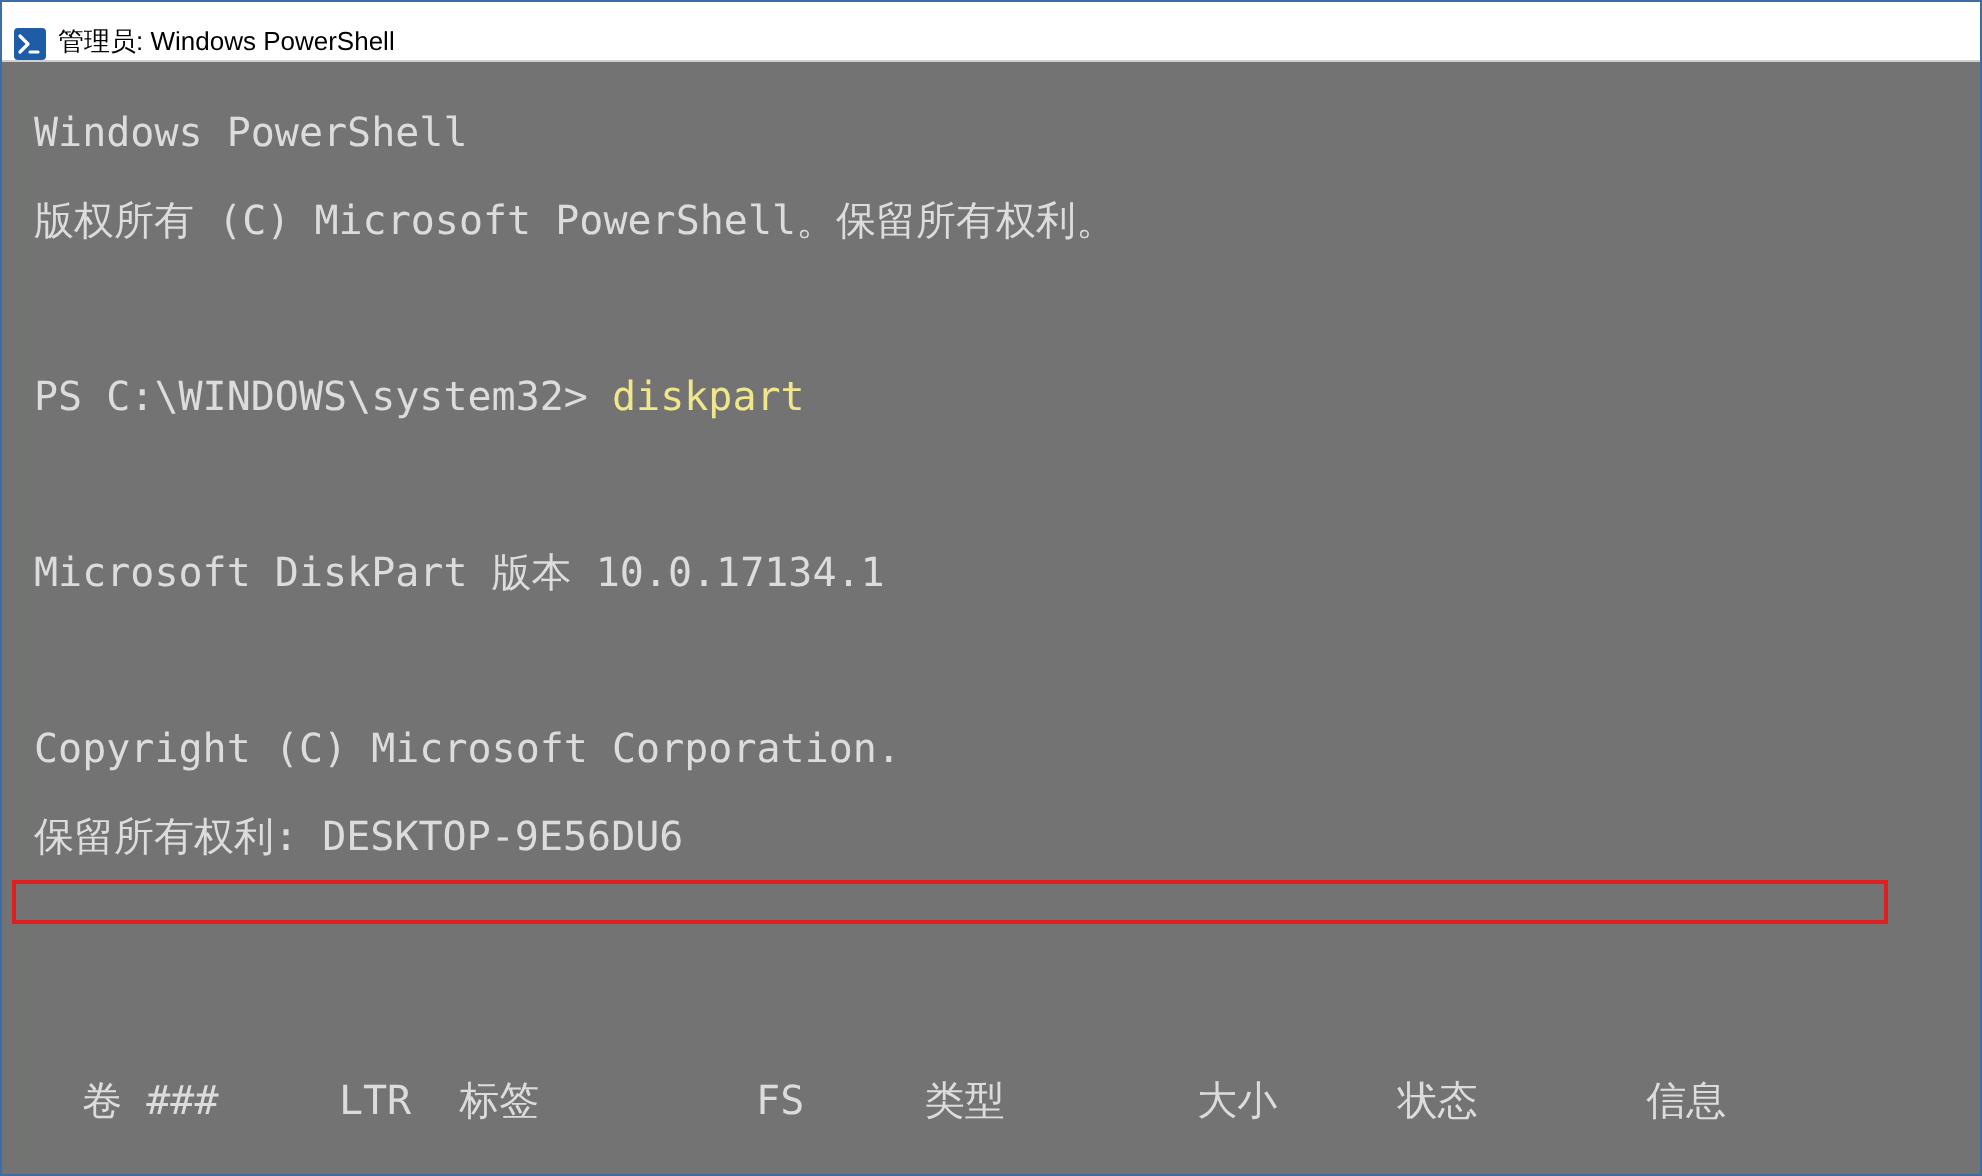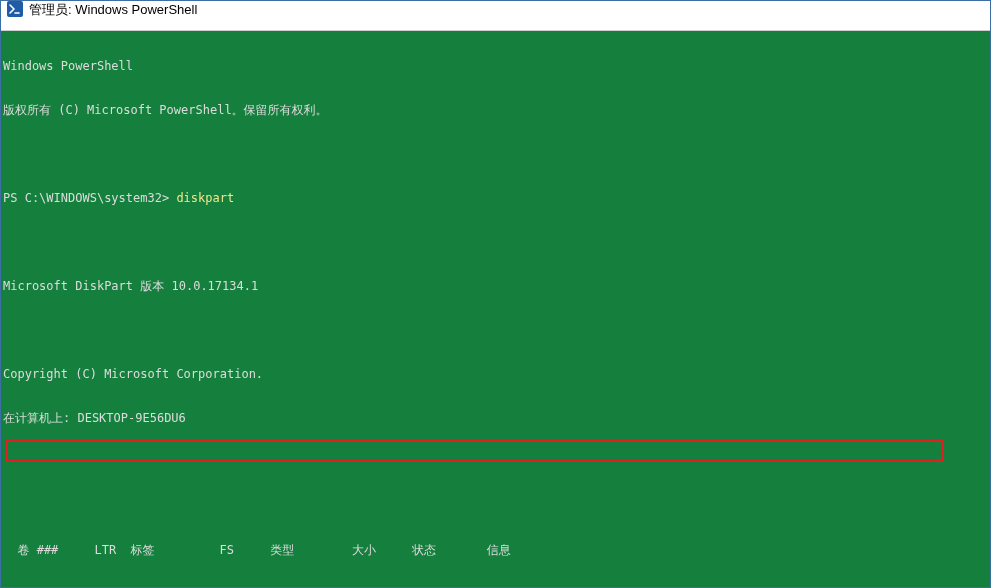--- a/index.html
+++ b/index.html
@@ -13,43 +13,43 @@
   .window {
     width: 991px;
     height: 588px;
     border: 1px solid #3a6ea5;
     background: #012456;
   }
   .titlebar {
     height: 30px;
     background: #ffffff;
     display: flex;
-    align-items: flex-start;
+    align-items: flex-end;
     padding: 0 6px;
     border-bottom: 1px solid #d0d0d0;
   }
   .title-icon {
     width: 16px;
     height: 16px;
     display: flex;
     align-items: center;
     justify-content: center;
     margin-right: 6px;
   }
   .title-text {
     font-family: "Microsoft YaHei", "Segoe UI", sans-serif;
     font-size: 13px;
     color: #000;
   }
   .terminal {
-    background: #15803d;
+    background: #737373;
     color: #dcdcdc;
-    font-size: 12px;
+    font-size: 20px;
     line-height: 22px;
-    padding: 2px 2px;
+    padding: 2px 16px;
     white-space: pre;
     font-family: "NSimSun", "SimSun", "Consolas", monospace;
     position: relative;
     height: calc(100% - 30px);
   }
   .cmd-yellow { color: #f0e68c; margin-top: 20px; }
   .highlight-box {
     position: absolute;
     border: 2px solid #e02020;
     left: 5px;
@@ -77,21 +77,21 @@
 
   <div class="terminal">
 <div class="line">Windows PowerShell</div>
 <div class="line">版权所有 (C) Microsoft PowerShell。保留所有权利。</div>
 <div class="line"> </div>
 <div class="line"><span>PS C:\WINDOWS\system32&gt; </span><span class="cmd-yellow">diskpart</span></div>
 <div class="line"> </div>
 <div class="line">Microsoft DiskPart 版本 10.0.17134.1</div>
 <div class="line"> </div>
 <div class="line">Copyright (C) Microsoft Corporation.</div>
-<div class="line">在计算机上: DESKTOP-9E56DU6</div>
+<div class="line">保留所有权利: DESKTOP-9E56DU6</div>
 <div class="line"> </div>
 <div class="line"> </div>
 <div class="line">  卷 ###     LTR  标签         FS     类型        大小     状态       信息</div>
 
 
 
 
 
 
 

